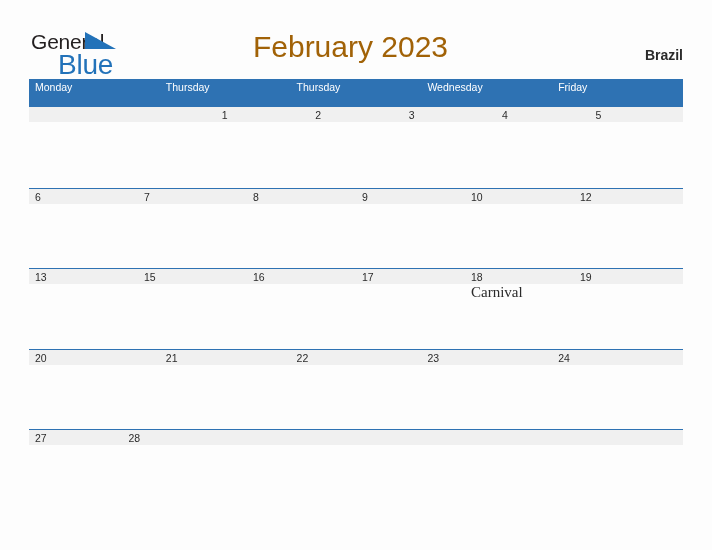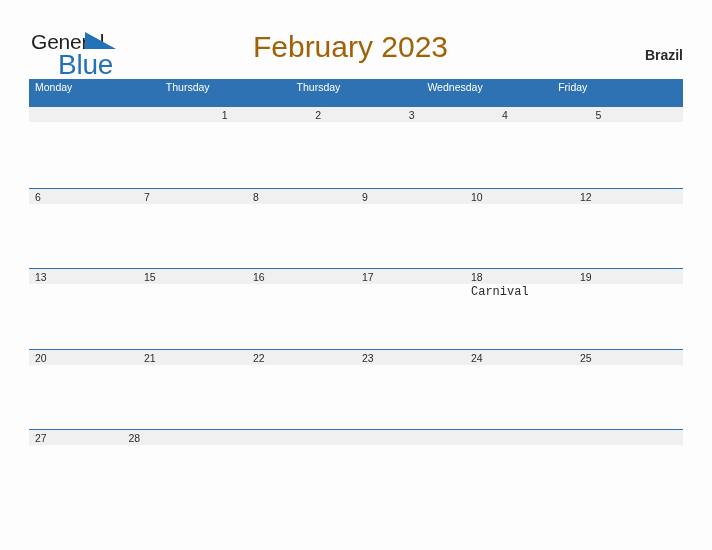--- a/index.html
+++ b/index.html
@@ -148,24 +148,24 @@
     font-size: 10.5px;
     line-height: 14px;
     color: #2b2b2b;
     font-family: "Liberation Sans", sans-serif;
   }
   .day-events {
     position: relative;
     margin-top: 2px;
   }
   .event {
-    font-size: 12px;
+    font-size: 15px;
     line-height: 12px;
     color: #2b2b2b;
-    font-family: Liberation Mono, monospace;
+    font-family: Liberation Serif, serif;
     white-space: nowrap;
     overflow: hidden;
   }
   .empty .day-num { visibility: hidden; }
 </style>
 </head>
 <body>
 
 <div class="page">
 
@@ -307,24 +307,20 @@
               <div class="day-events"></div>
             </div>
             <div class="day-cell">
               <div class="day-num">23</div>
               <div class="day-events"></div>
             </div>
             <div class="day-cell">
               <div class="day-num">24</div>
               <div class="day-events"></div>
             </div>
-            <div class="day-cell">
-              <div class="day-num">25</div>
-              <div class="day-events"></div>
-            </div>
           </div>
         </div>
         <div class="week">
           <div class="week-band"></div>
           <div class="week-cells">
             <div class="day-cell">
               <div class="day-num">27</div>
               <div class="day-events"></div>
             </div>
             <div class="day-cell">

